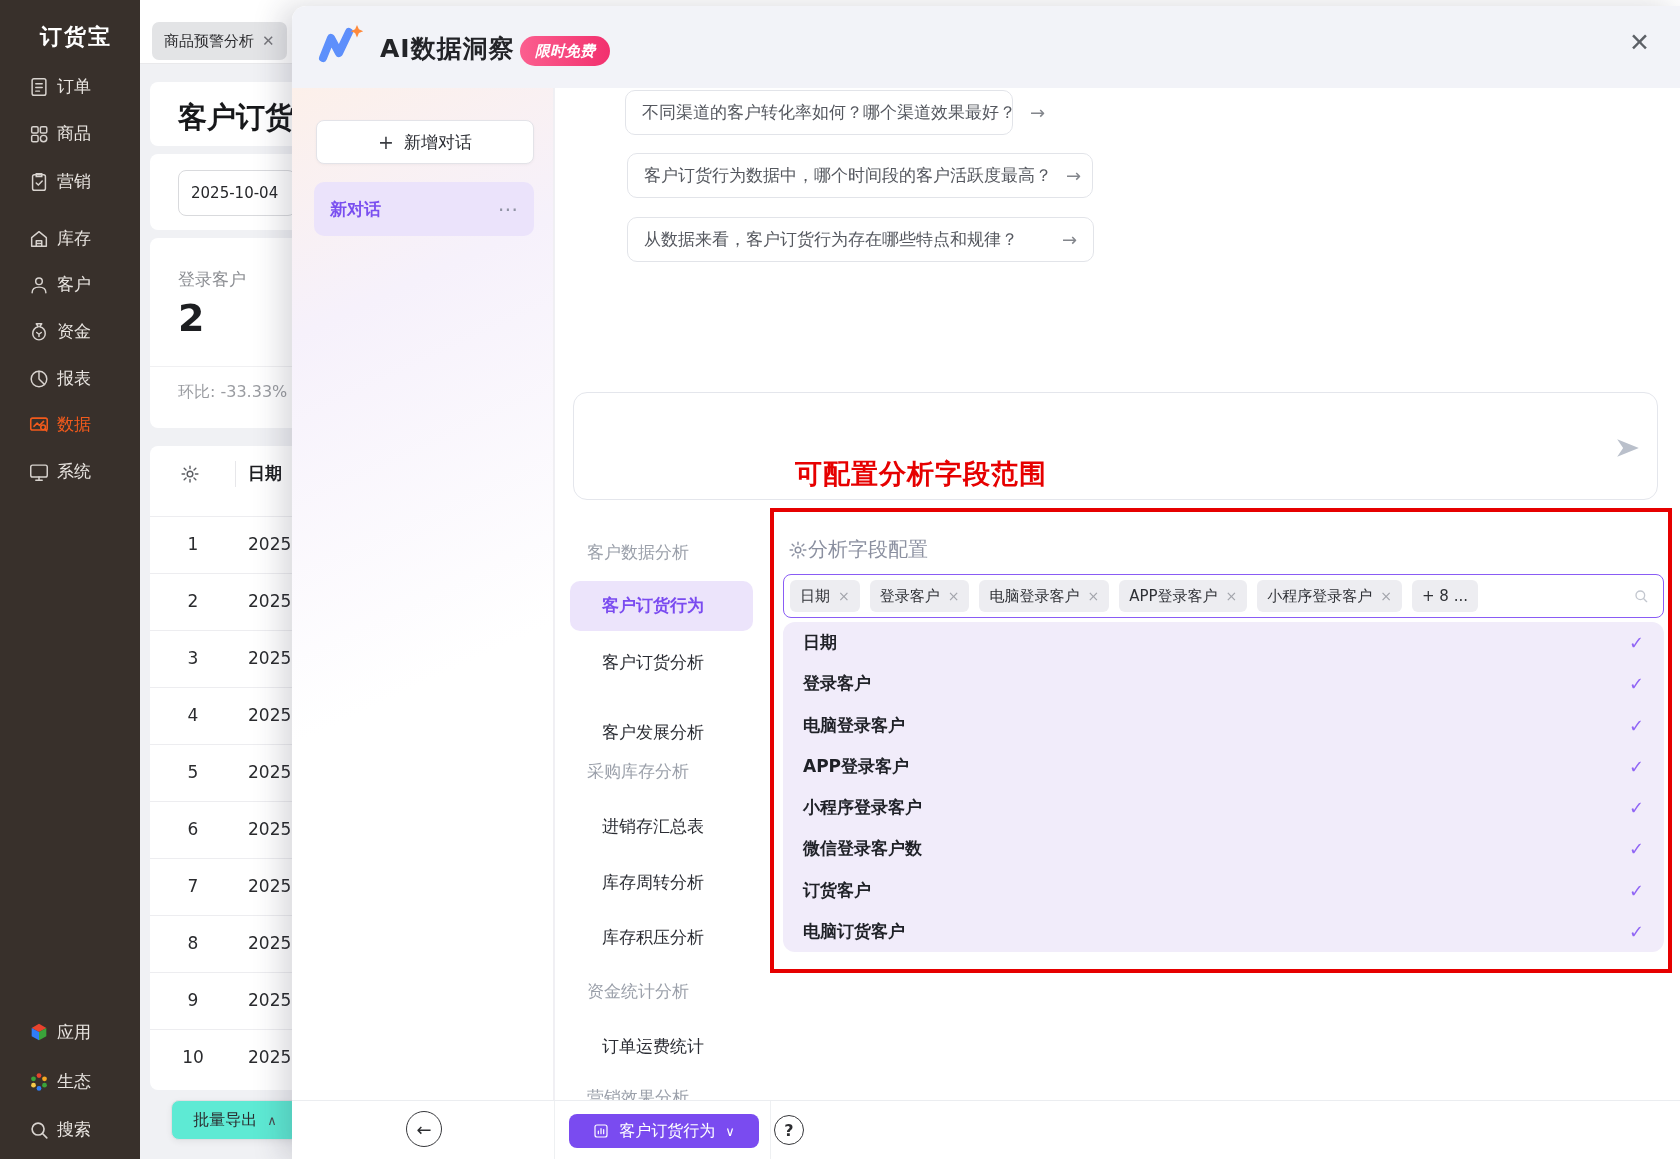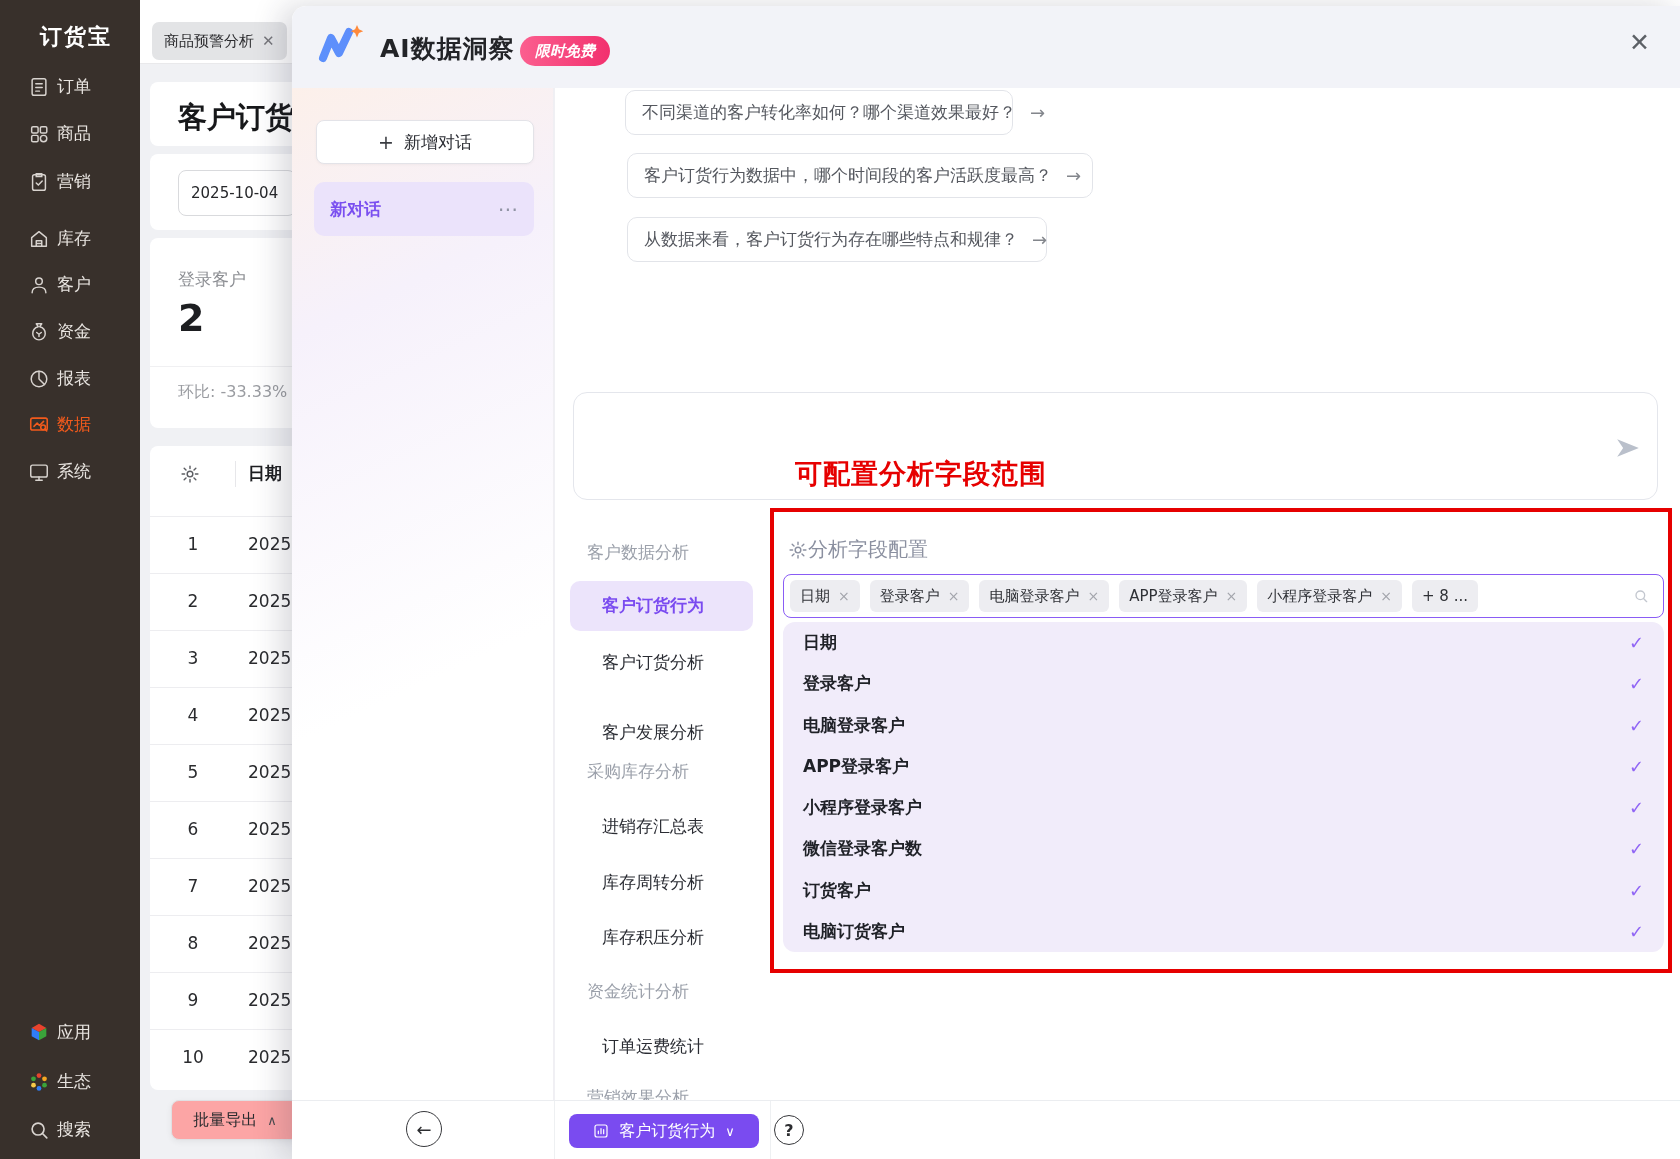--- a/index.html
+++ b/index.html
@@ -30,21 +30,21 @@
   .stat-value { position:absolute; left:28px; top:58px; font-size:38px; font-weight:bold; color:#1d1e21; }
   .stat-div { position:absolute; left:0; top:128px; width:100%; height:1px; background:#f0f0f2; }
   .stat-ratio { position:absolute; left:28px; top:144px; font-size:16px; color:#9a9ca1; white-space:nowrap; }
   .card.tablec { left:150px; top:446px; width:1000px; height:644px; overflow:hidden; }
   .th-gear { position:absolute; left:30px; top:18px; width:20px; height:20px; }
   .th-div { position:absolute; left:85px; top:15px; width:1px; height:26px; background:#e7e7ea; }
   .th-date { position:absolute; left:98px; top:16px; font-size:17px; font-weight:bold; color:#1d1e21; }
   .trow { position:absolute; left:0; width:100%; height:57px; border-top:1px solid #ededf0; }
   .trow .num { position:absolute; left:28px; top:17px; width:30px; text-align:center; font-size:17px; color:#2a2b2e; }
   .trow .dt  { position:absolute; left:98px; top:17px; font-size:17px; color:#2a2b2e; }
-  .export-btn { position:absolute; left:171px; top:1100px; width:128px; height:40px; background:#fca5a5; border:1px solid #e0e0e3; border-radius:8px; box-shadow:0 2px 6px rgba(0,0,0,.06); display:flex; align-items:center; justify-content:center; gap:10px; font-size:16px; color:#2b2c2f; z-index:4; }
+  .export-btn { position:absolute; left:171px; top:1100px; width:128px; height:40px; background:#5eead4; border:1px solid #e0e0e3; border-radius:8px; box-shadow:0 2px 6px rgba(0,0,0,.06); display:flex; align-items:center; justify-content:center; gap:10px; font-size:16px; color:#2b2c2f; z-index:4; }
   .export-btn .chev { font-size:13px; color:#4a4b4f; }
   
   .modal { position:absolute; left:292px; top:6px; width:1388px; height:1153px; background:#fff; border-radius:14px 0 0 0; box-shadow:-10px 0 30px rgba(40,40,60,.18); z-index:10; overflow:hidden; }
   .m-header { position:absolute; left:0; top:0; width:100%; height:82px; background:#f2f3f8; border-radius:14px 0 0 0; }
   .m-logo { position:absolute; left:24px; top:18px; }
   .m-title { position:absolute; left:88px; top:26px; font-size:25px; font-weight:bold; color:#232428; letter-spacing:1px; }
   .m-badge { position:absolute; left:228px; top:30px; height:30px; padding:0 15px; border-radius:16px; background:linear-gradient(90deg,#fb5f8f,#f2306e); color:#fff; font-size:15px; font-style:italic; font-weight:bold; display:flex; align-items:center; }
   .m-close { position:absolute; right:30px; top:22px; font-size:25px; color:#5c6066; cursor:pointer; }
   
   .conv { position:absolute; left:0; top:82px; width:262px; height:1012px; background:linear-gradient(155deg,#fcf0ea 0%, #f6f1fb 22%, #ffffff 58%); border-right:1px solid #f0eff3; }
@@ -52,21 +52,21 @@
   .newchat .plus { font-size:19px; color:#3a3c42; }
   .convitem { position:absolute; left:22px; top:94px; width:220px; height:54px; background:#ebe3fb; border-radius:10px; display:flex; align-items:center; padding:0 16px; cursor:pointer; }
   .convitem .nm { font-size:17px; font-weight:bold; color:#7a4ff0; }
   .convitem .more { margin-left:auto; font-size:20px; color:#8f93a3; }
   
   .chatline { position:absolute; left:262px; top:82px; width:1px; height:1012px; background:#f0f0f4; }
   .sug { position:absolute; height:45px; background:#fff; border:1px solid #e2e4e9; border-radius:10px; display:flex; align-items:center; justify-content:space-between; padding:0 16px; font-size:17px; color:#55585f; white-space:nowrap; cursor:pointer; }
   .sug .arr { color:#83868c; font-size:18px; margin-left:14px; }
   .sug1 { left:333px; top:84px;  width:388px; }
   .sug2 { left:335px; top:147px; width:466px; }
-  .sug3 { left:335px; top:211px; width:420px; }
+  .sug3 { left:335px; top:211px; width:467px; }
   .chat-input { position:absolute; left:281px; top:386px; width:1085px; height:108px; background:#fff; border:1px solid #e4e6ec; border-radius:14px; cursor:text; }
   .send { position:absolute; right:16px; top:42px; width:26px; height:26px; }
   .annotation { position:absolute; left:503px; top:450px; font-size:27px; font-weight:bold; color:#e60000; letter-spacing:1px; z-index:6; }
   
   .mgroup { position:absolute; left:295px; font-size:17px; color:#9ba0aa; height:24px; white-space:nowrap; }
   .mitem { position:absolute; left:310px; font-size:17px; color:#2a2c33; height:24px; white-space:nowrap; cursor:pointer; }
   .mactive { position:absolute; left:278px; top:575px; width:183px; height:50px; background:#ece4fb; border-radius:10px; cursor:pointer; }
   .mactive .txt { position:absolute; left:32px; top:13px; font-size:17px; font-weight:bold; color:#7a4bf0; white-space:nowrap; }
   
   .redbox { position:absolute; left:478px; top:502px; width:902px; height:465px; border:4px solid #e60000; background:#fff; }

